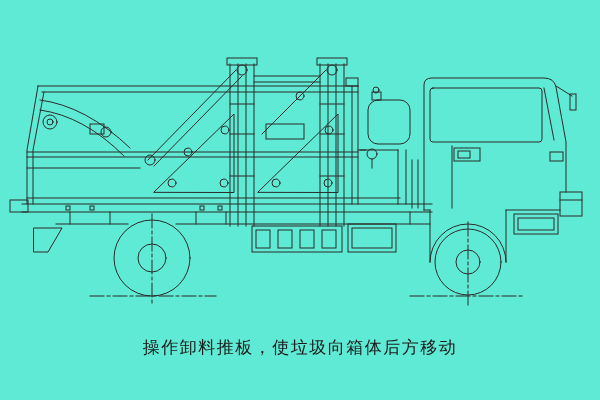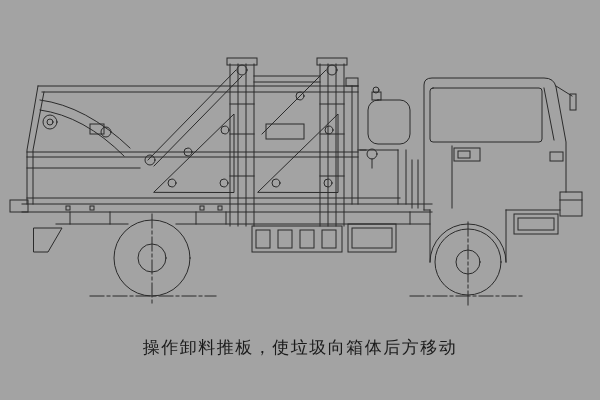--- a/index.html
+++ b/index.html
@@ -1,20 +1,20 @@
 <!DOCTYPE html>
 <html><head>
 <meta charset="utf-8">
 <style>
   html, body { margin: 0; padding: 0; background: #ffffff; }
   .screen {
     position: relative;
     width: 600px;
     height: 400px;
-    background: #a3a3a3;
+    background: #5eead4;
     overflow: hidden;
     font-family: "DejaVu Sans", "Liberation Sans", sans-serif;
   }
   .drawing {
     position: absolute;
     top: 0; left: 0;
   }
   .caption {
     position: absolute;
     top: 336px;

